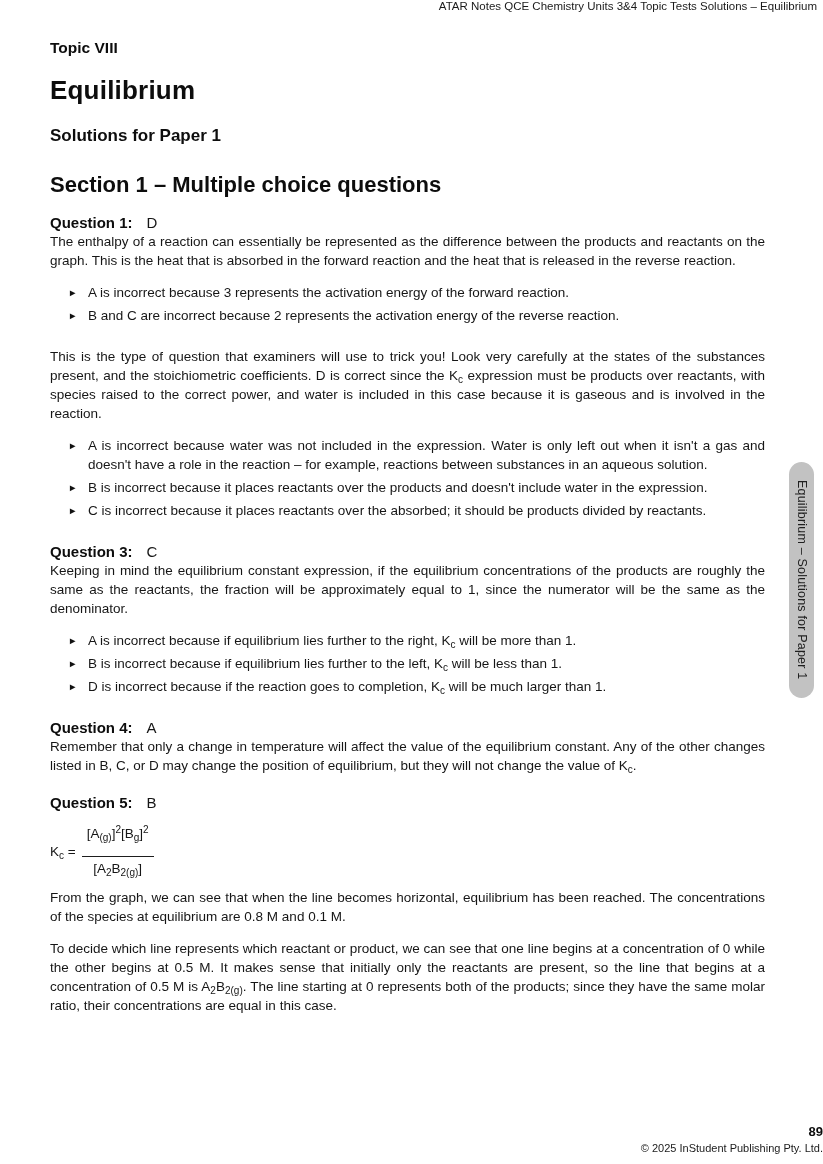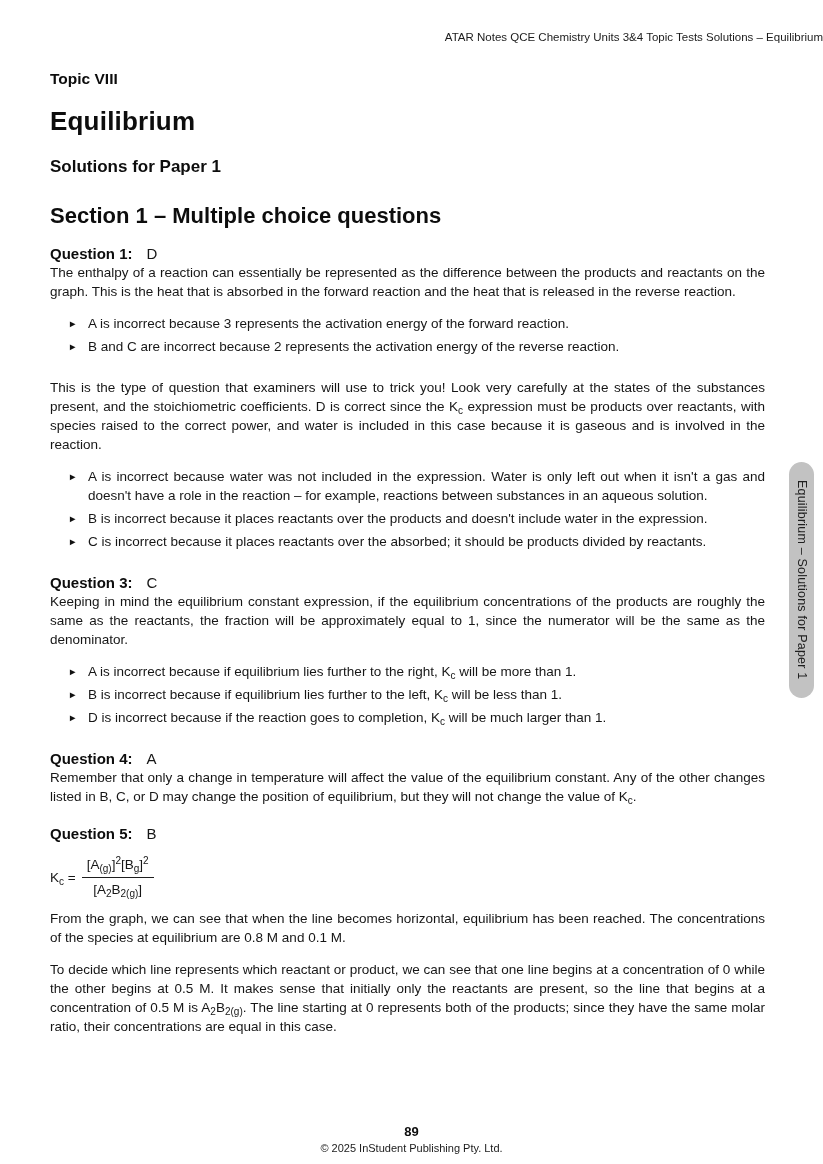--- a/index.html
+++ b/index.html
@@ -5,21 +5,21 @@
   * { margin: 0; padding: 0; box-sizing: border-box; }
   html, body { background: #ffffff; }
   body {
     width: 823px; height: 1164px;
     position: relative; overflow: hidden;
     font-family: "Liberation Sans", "DejaVu Sans", sans-serif;
     color: #161616;
     -webkit-font-smoothing: antialiased;
   }
   .running-header {
-    padding-top: 31px; 
+    margin-right: 6px;
     text-align: right; font-size: 11.5px; line-height: 13px; color: #1b1b1b;
   }
   .content { margin-left: 50px; width: 715px; }
   .topic-label { margin-top: 26px; font-size: 15.5px; font-weight: bold; line-height: 17px; color: #0d0d0d; }
   .doc-title  { margin-top: 19px; font-size: 26px; font-weight: bold; line-height: 30px; letter-spacing: 0.2px; color: #0d0d0d; }
   .subtitle   { margin-top: 21px; font-size: 17px; font-weight: bold; line-height: 20px; color: #0d0d0d; }
   .section-heading { margin-top: 29px; font-size: 22px; font-weight: bold; line-height: 20px; color: #0d0d0d; }
   .question { margin-top: 22px; }
   .question.first { margin-top: 18px; }
   .q-head { font-size: 15px; line-height: 19px; }
@@ -32,25 +32,25 @@
   .bullet-marker { flex: 0 0 20px; font-size: 9.5px; line-height: 19px; color: #111; }
   .bullet-text { flex: 1; font-size: 13.5px; line-height: 19px; text-align: justify; }
   sub { font-size: 10px; line-height: 0; vertical-align: -3px; }
   sup { font-size: 10px; line-height: 0; vertical-align: 5px; }
   .equation {
     margin: 13px 0 10px;
     display: flex; justify-content: flex-start; align-items: center;
     font-size: 13.5px; line-height: 18px;
   }
   .frac { display: inline-flex; flex-direction: column; text-align: center; margin-left: 6px; }
-  .frac .num { padding: 0 5px 3px; border-bottom: 1.3px solid #1d1d1d; }
+  .frac .num { padding: 0 5px 13px; border-bottom: 1.3px solid #1d1d1d; }
   .frac .den { padding-top: 3px; }
   .para2 { margin-top: 10px; }
   .para3 { margin-top: 13px; }
-  .page-footer { position: absolute; bottom: 9px; left: 0; width: 100%; text-align: center; }
+  .page-footer { position: absolute; bottom: 9px; left: 0; width: 100%; text-align: right; }
   .page-number { font-size: 13px; font-weight: bold; line-height: 16px; color: #0d0d0d; }
   .copyright { font-size: 11px; line-height: 13px; margin-top: 2px; color: #1b1b1b; }
   .side-tab {
     position: absolute; top: 462px; right: 9px;
     width: 25px; height: 236px;
     background: #c2c2c2; border-radius: 13px;
     writing-mode: vertical-rl; text-align: center; line-height: 25px;
     font-size: 12.5px; color: #1f1f1f; letter-spacing: 0.2px;
   }
 </style>

